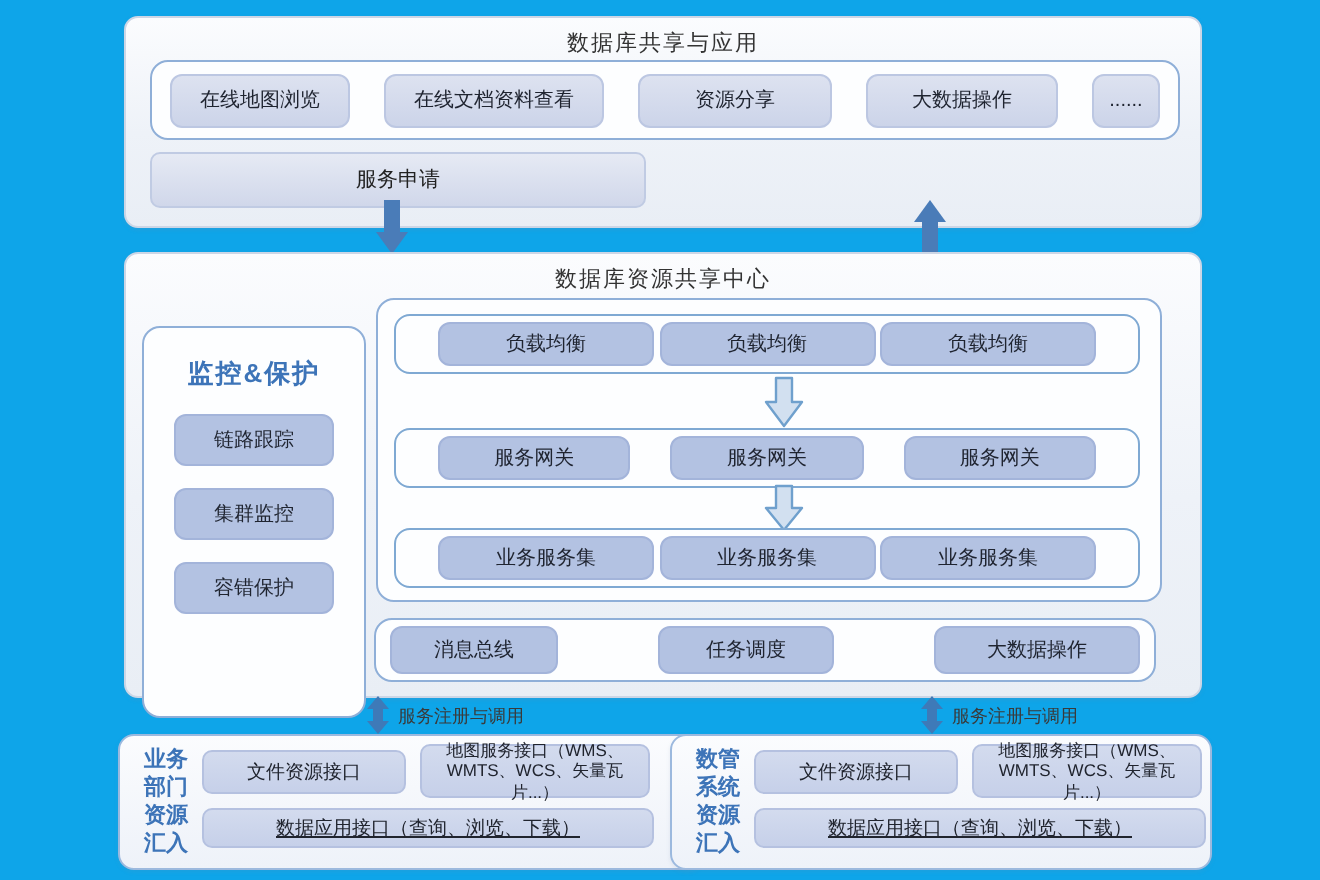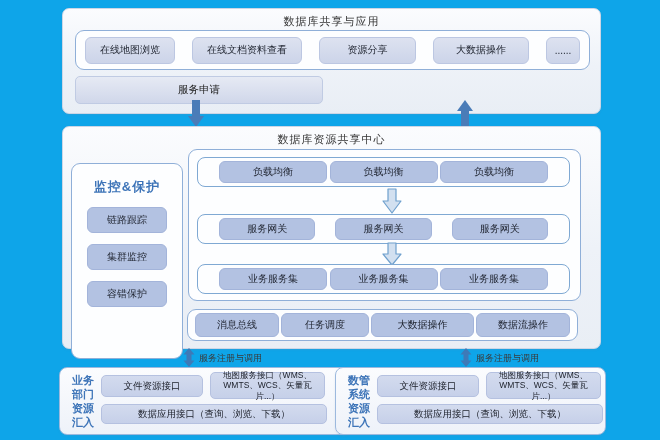--- a/index.html
+++ b/index.html
@@ -70,21 +70,21 @@
     background:linear-gradient(180deg,#fbfcfe,#eef2f9);box-shadow:0 1px 2px rgba(120,140,170,.15);
   }
   .side-label{position:absolute;left:7px;top:5px;width:32px;text-align:center;
     font-size:11px;font-weight:bold;color:#3d74b8;line-height:14px;}
   .side-label span{display:block;}
   .iface{position:absolute;display:flex;align-items:center;justify-content:center;
     background:linear-gradient(180deg,#d3dbee,#c6d0e9);border:1px solid #b5c1e0;border-radius:5px;
     color:#20242e;text-align:center;}
   .iface.file{left:41px;top:7px;width:100px;height:20px;font-size:9.5px;}
   .iface.map{left:150px;top:4px;width:115px;height:27px;font-size:8.5px;line-height:1.2;padding:0 2px;box-sizing:border-box;}
-  .iface.data{left:41px;top:36px;width:224px;height:18px;font-size:9.5px;}
+  .iface.data{left:41px;top:36px;width:224px;height:18px;font-size:9.5px;text-decoration:underline;}
 </style>
 </head>
 <body>
 
 <div id="canvas">
 
   <div class="section" style="left:62px;top:8px;width:537px;height:104px;">
     <div class="section-title">数据库共享与应用</div>
     <div class="white-box" id="apps-row">
       <div class="pill light" style="width:88px;height:25px;">在线地图浏览</div>
@@ -136,21 +136,20 @@
         <div class="pill tier-pill">业务服务集</div>
         <div class="pill tier-pill">业务服务集</div>
         <div class="pill tier-pill">业务服务集</div>
       </div>
     </div>
 
     <div class="white-box" id="platform-box">
       <div class="pill platform-pill" style="width:82px;">消息总线</div>
       <div class="pill platform-pill" style="width:86px;">任务调度</div>
       <div class="pill platform-pill" style="width:101px;">大数据操作</div>
-      <div class="pill platform-pill" style="width:92px;">数据流操作</div>
     </div>
   </div>
 
   <svg class="dbl-arrow" style="left:183px;top:348px;" width="12" height="19" viewBox="0 0 12 19">
     <polygon points="6,0 11.5,6.5 8.5,6.5 8.5,12.5 11.5,12.5 6,19 0.5,12.5 3.5,12.5 3.5,6.5 0.5,6.5" fill="#3e7ab8"></polygon>
   </svg>
   <div class="reg-label" style="left:199px;top:352px;">服务注册与调用</div>
   <svg class="dbl-arrow" style="left:460px;top:348px;" width="12" height="19" viewBox="0 0 12 19">
     <polygon points="6,0 11.5,6.5 8.5,6.5 8.5,12.5 11.5,12.5 6,19 0.5,12.5 3.5,12.5 3.5,6.5 0.5,6.5" fill="#3e7ab8"></polygon>
   </svg>

